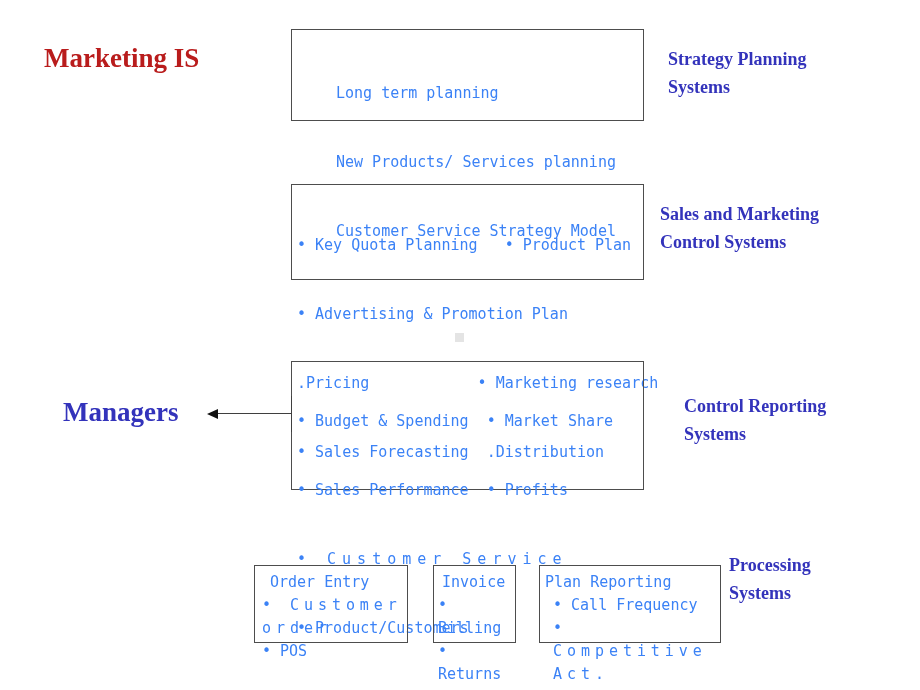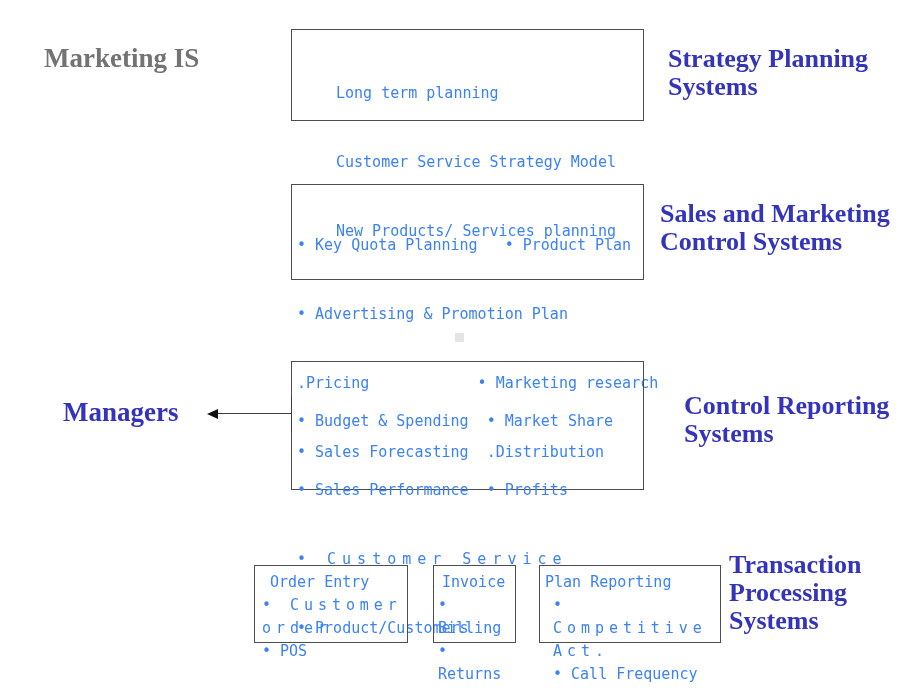--- a/index.html
+++ b/index.html
@@ -12,32 +12,32 @@
     width: 920px;
     height: 690px;
     background: #ffffff;
     overflow: hidden;
     font-family: "Liberation Serif", "DejaVu Serif", serif;
   }
 
   
   .title-red {
     position: absolute;
-    color: #737373;
+    color: #b91c1c;
     font-weight: bold;
     font-size: 27px;
     line-height: 32px;
     white-space: nowrap;
     font-family: "Liberation Serif", "DejaVu Serif", serif;
   }
   .label-blue {
     position: absolute;
     color: #3333BB;
     font-weight: bold;
-    font-size: 26px;
+    font-size: 18px;
     line-height: 28px;
     font-family: "Liberation Serif", "DejaVu Serif", serif;
   }
   .label-blue span { display: block; white-space: nowrap; }
 
   
   .box {
     position: absolute;
     border: 1px solid #4d4d4d;
     box-sizing: border-box;
@@ -92,22 +92,22 @@
 </head>
 <body>
 
 <div id="slide">
 
   <div class="title-red" style="left:44px; top:42px;">Marketing IS</div>
 
   <div class="box" style="left:291px; top:29px; width:353px; height:92px;"></div>
   <div class="boxtext" style="left:336px; top:36px; width:310px;">
     <span class="ln">Long term planning</span>
+    <span class="ln">New Products/ Services planning</span>
     <span class="ln">Customer Service Strategy Model</span>
-    <span class="ln">New Products/ Services planning</span>
   </div>
   <div class="label-blue" style="left:668px; top:45px;">
     <span>Strategy Planning</span>
     <span>Systems</span>
   </div>
 
   <div class="box" style="left:291px; top:184px; width:353px; height:96px;"></div>
   <div class="boxtext" style="left:297px; top:188px; width:348px;">
     <span class="ln">• Key Quota Planning   • Product Plan</span>
     <span class="ln">• Advertising &amp; Promotion Plan</span>
@@ -153,23 +153,22 @@
   <div class="box" style="left:433px; top:565px; width:83px; height:78px;"></div>
   <div class="boxtext wrap" style="left:438px; top:571px; width:79px;">
     <span class="ln" style="padding-left:4px;">Invoice</span>
     <span class="ln">• Billing</span>
     <span class="ln">• Returns</span>
   </div>
 
   <div class="box" style="left:539px; top:565px; width:182px; height:78px;"></div>
   <div class="boxtext wrap" style="left:545px; top:571px; width:178px;">
     <span class="ln">Plan Reporting</span>
+    <span class="ln" style="padding-left:8px;">• Call Frequency</span>
     <span class="ln spread-sm" style="padding-left:8px;">• Competitive Act.</span>
-    <span class="ln" style="padding-left:8px;">• Call Frequency</span>
   </div>
 
   <div class="label-blue" style="left:729px; top:551px;">
-    <span>Transaction</span>
     <span>Processing</span>
     <span>Systems</span>
   </div>
 
 </div>
 
 </body></html>

